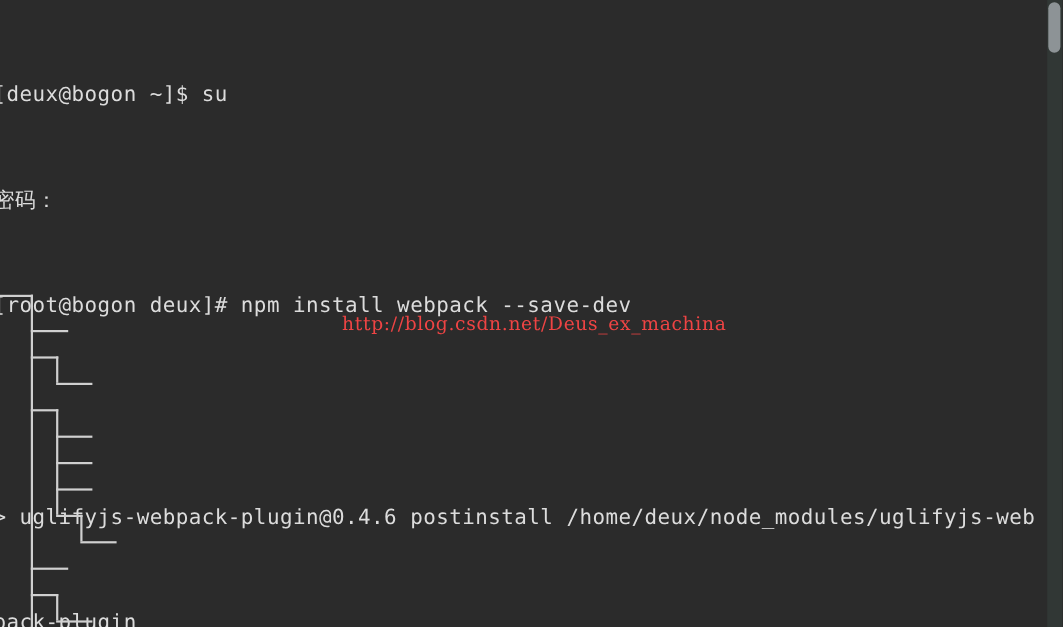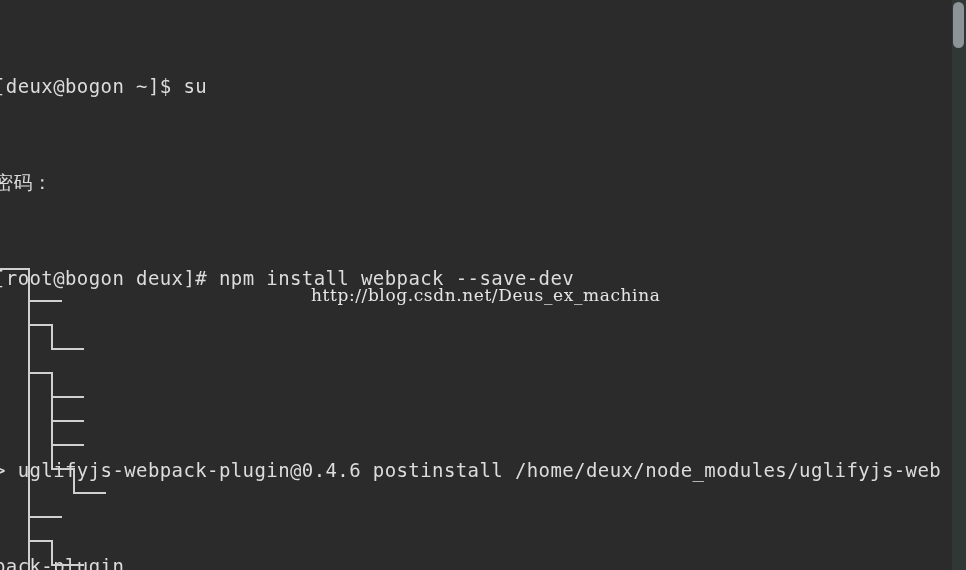--- a/index.html
+++ b/index.html
@@ -48,21 +48,21 @@
   }
 
   
   .watermark {
     position: absolute;
     left: 311px;
     top: 285px;
     font-family: "DejaVu Serif", serif;
     font-size: 17px;
     letter-spacing: 0.6px;
-    color: #e5e5e5;
+    color: #ef4444;
     white-space: pre;
   }
 
   
   .sb-track {
     position: absolute;
     top: 0;
     right: 0;
     width: 14px;
     height: 570px;

